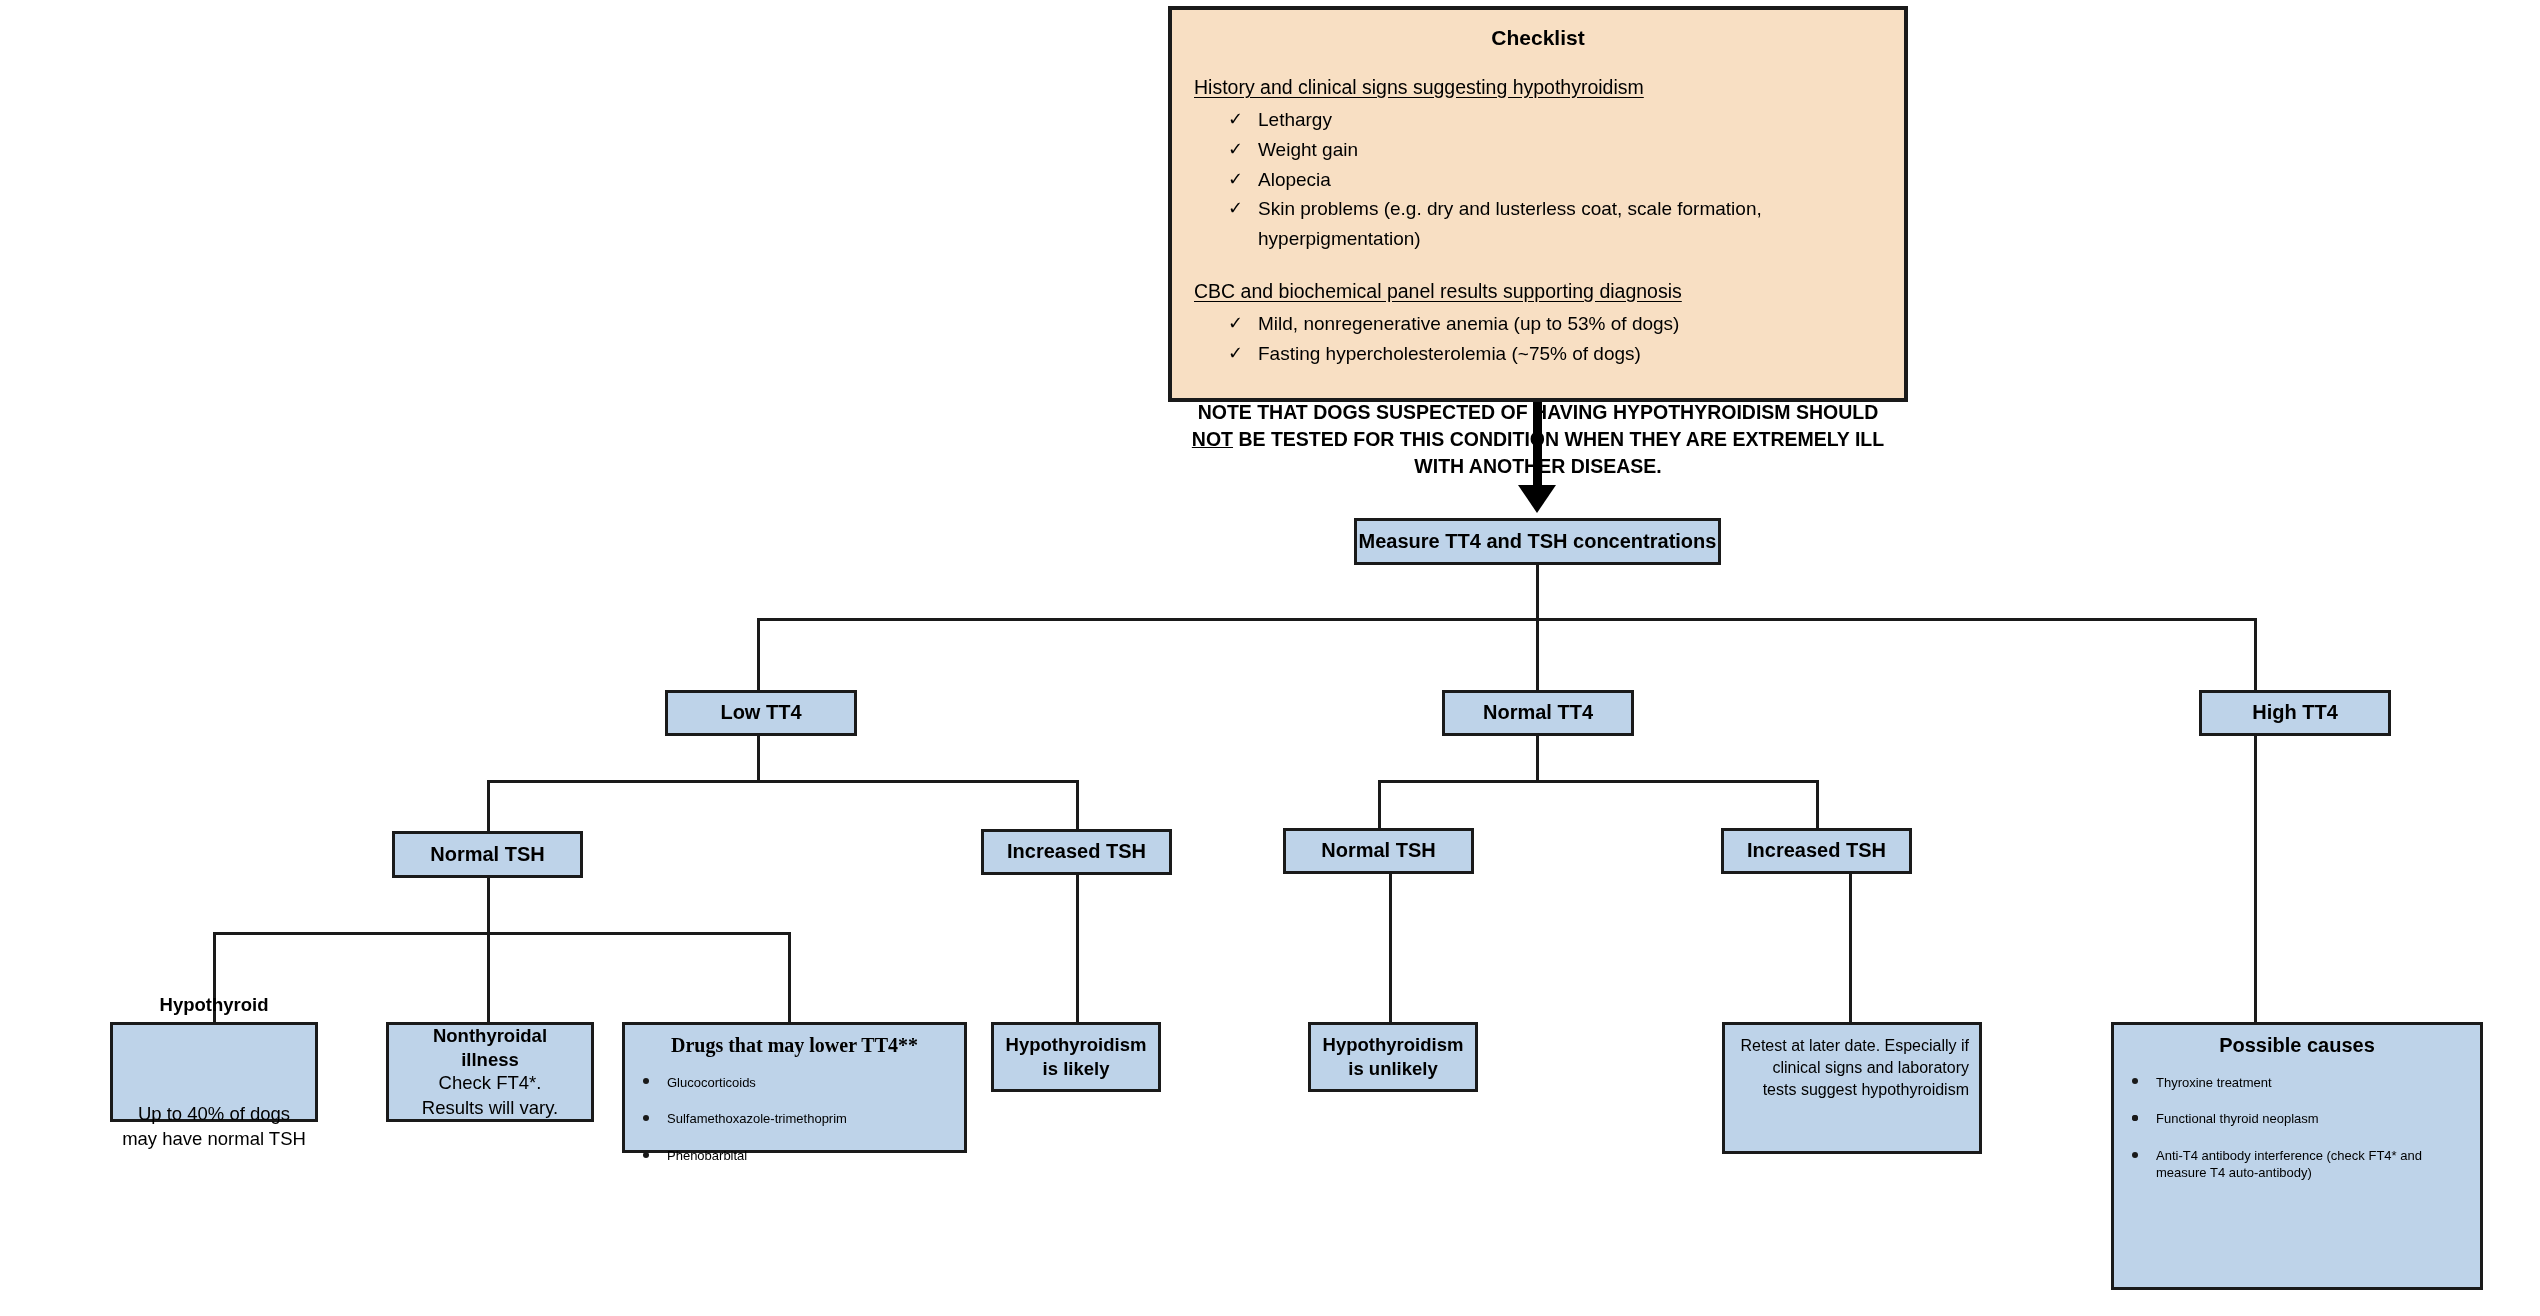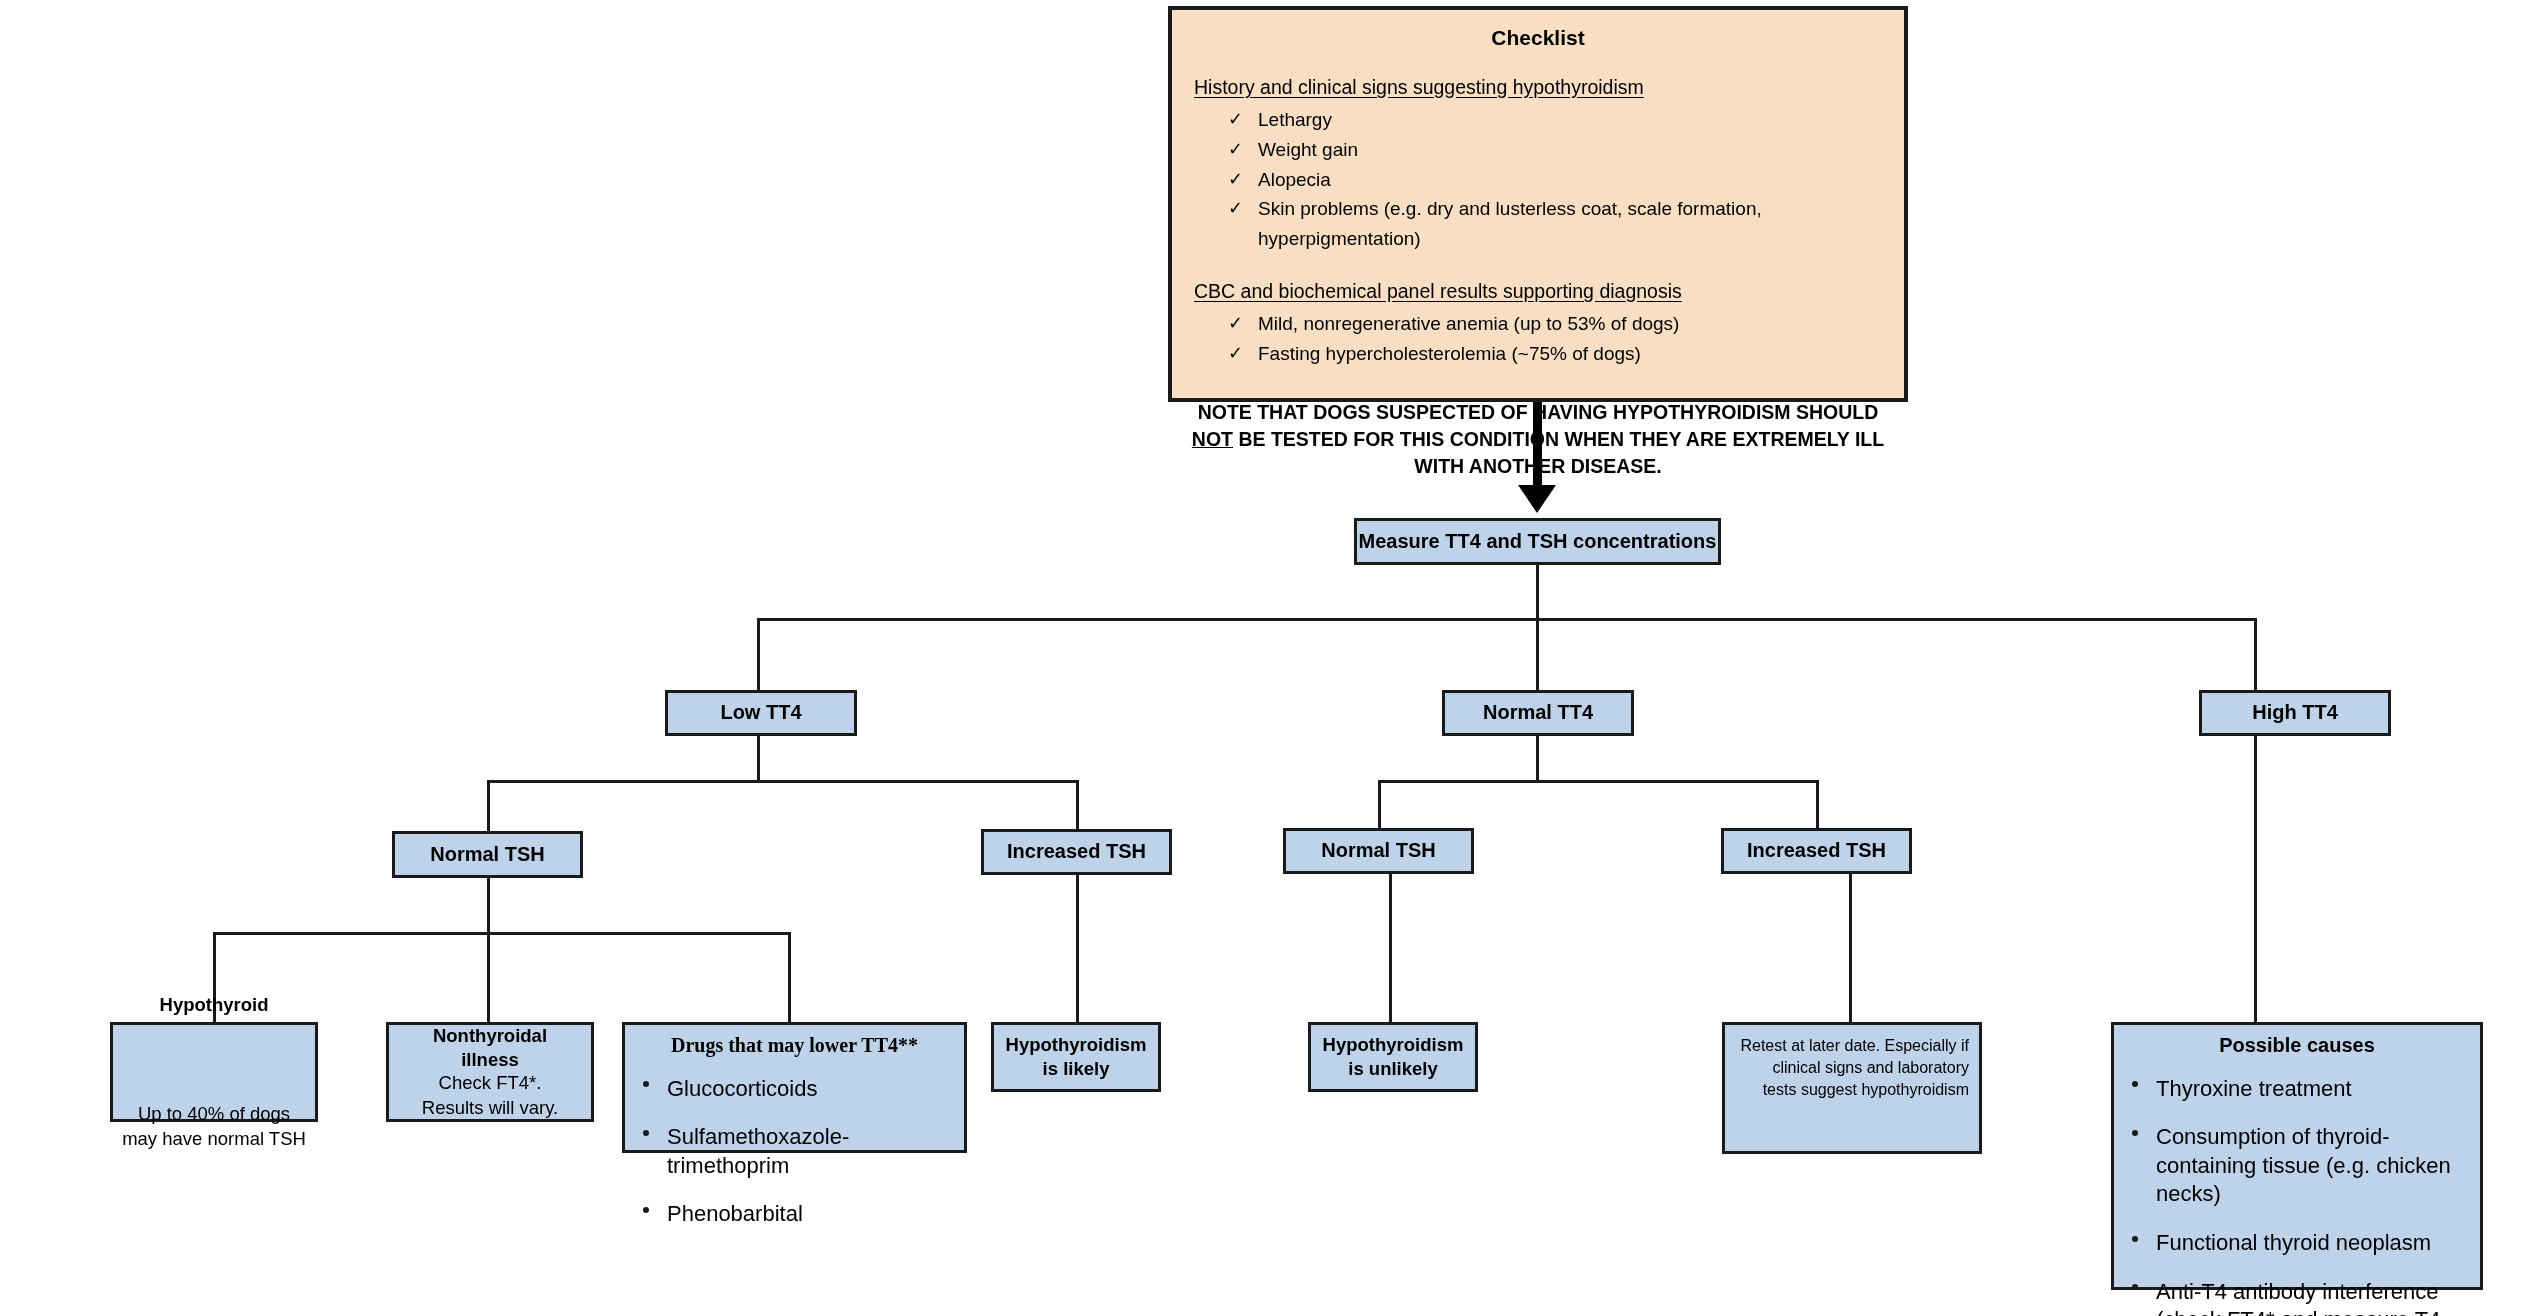--- a/index.html
+++ b/index.html
@@ -81,21 +81,21 @@
   ul.bul {
     list-style: none;
     margin: 0;
     padding: 0;
     text-align: left;
   }
   ul.bul > li {
     position: relative;
     padding-left: 42px;
     margin: 0 0 20px 0;
-    font-size: 22px;
+    font-size: 13px;
     line-height: 1.3;
   }
   ul.bul > li:last-child { margin-bottom: 0; }
   ul.bul > li .dot {
     position: absolute;
     left: 18px;
     top: 0.30em;
     width: 6px;
     height: 6px;
     border-radius: 50%;
@@ -257,19 +257,19 @@
   </div>
 
   <div class="box topalign" style="left:1722px; top:1022px; width:260px; height:132px; padding:10px 10px 0 10px;">
     <div class="bx-text" style="text-align:right; font-size:16px; line-height:1.36;">Retest at later date. Especially if clinical signs and laboratory tests suggest hypothyroidism</div>
   </div>
 
   <div class="box topalign" style="left:2111px; top:1022px; width:372px; height:268px; padding:8px 0 0 0;">
     <div class="bx-title" style="text-align:center;">Possible causes</div>
     <ul class="bul" style="margin-top:16px; padding-right:18px;">
       <li><span class="dot"></span><span>Thyroxine treatment</span></li>
-      <li><span class="dot"></span><span>Consumption of thyroid-containing tissue (e.g. chicken necks)</span></li>
+      <li><span class="dot"></span></li>
       <li><span class="dot"></span><span>Functional thyroid neoplasm</span></li>
       <li><span class="dot"></span><span>Anti-T4 antibody interference (check FT4* and measure T4 auto-antibody)</span></li>
     </ul>
   </div>
 
 </div>
 
 </body></html>

